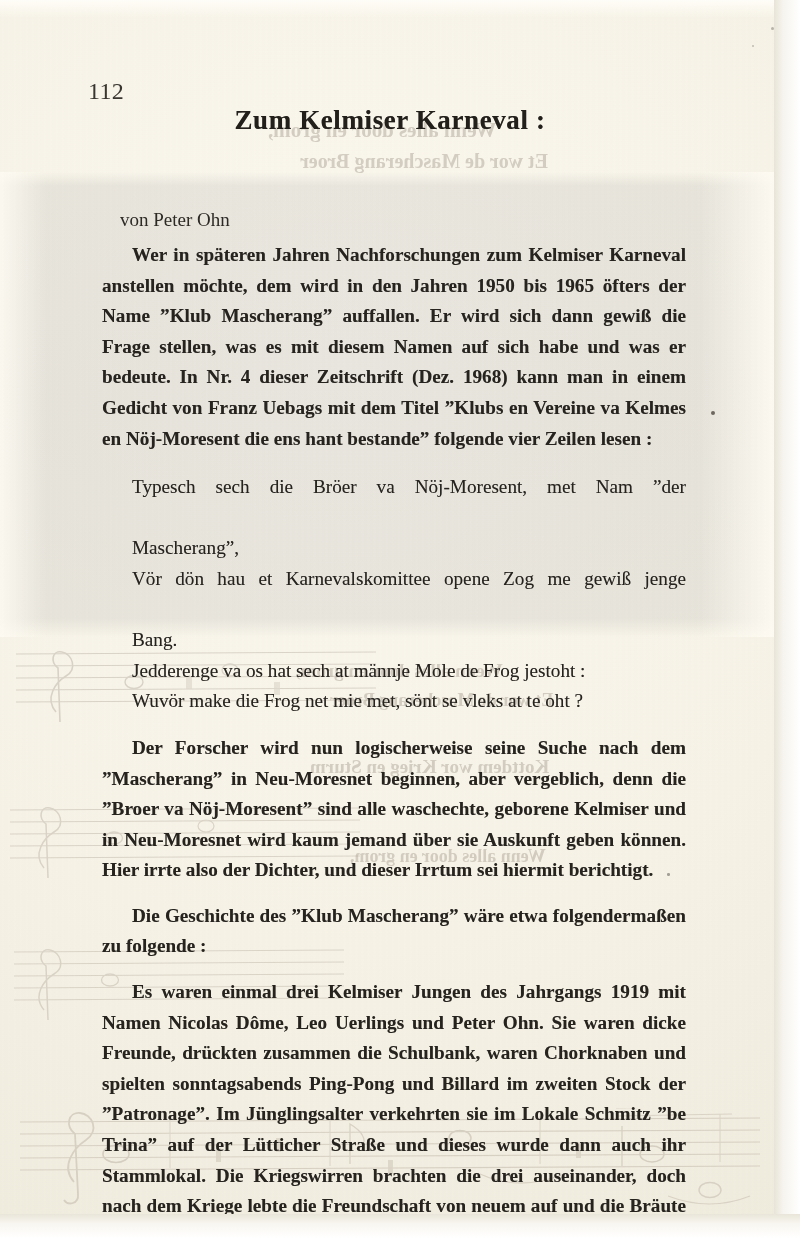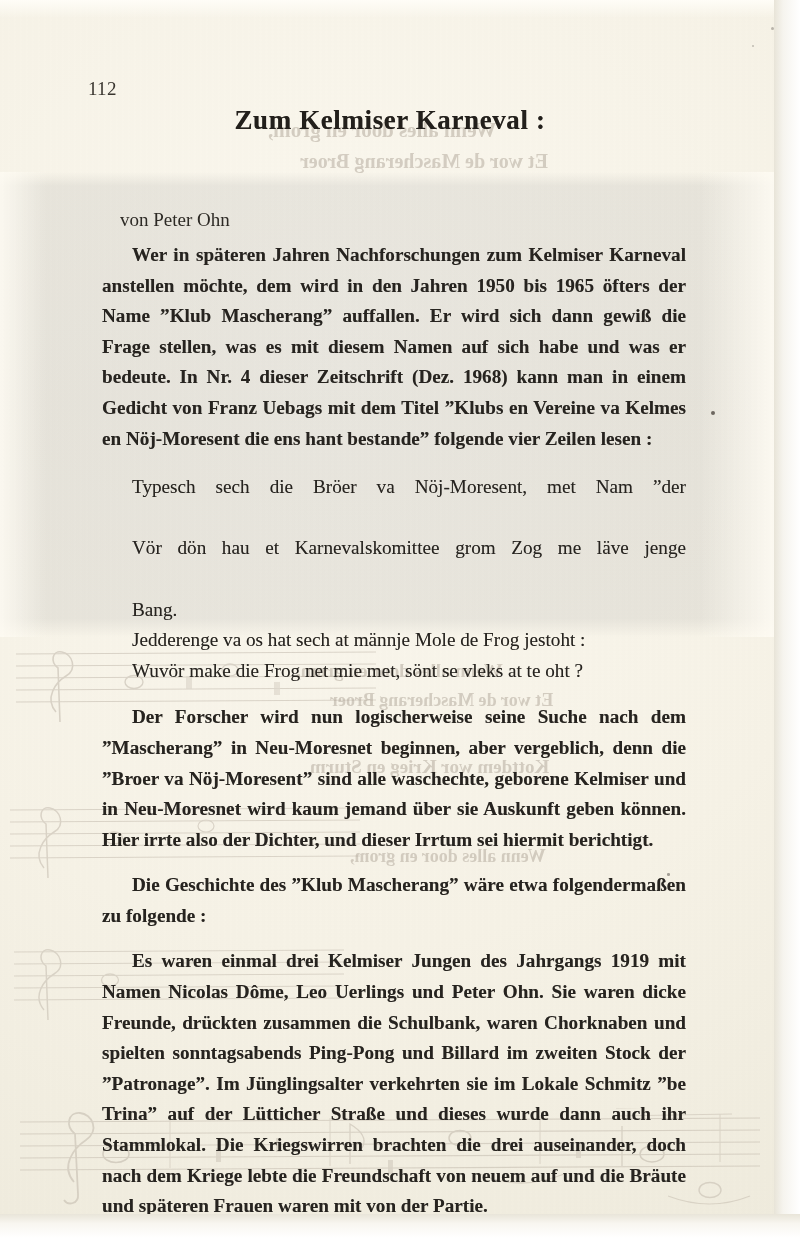--- a/index.html
+++ b/index.html
@@ -101,21 +101,21 @@
     pointer-events: none;
     opacity: 0.38;
     filter: blur(0.5px);
   }
 
   
   .folio {
     position: absolute;
     left: 88px;
     top: 78px;
-    font-size: 19px;
+    font-size: 24px;
     color: #3a3630;
     letter-spacing: 0.3px;
   }
 
   
   .title-block {
     position: absolute;
     left: 100px;
     top: 100px;
     width: 580px;
@@ -314,21 +314,22 @@
   </div>
 
   <div class="byline">von Peter Ohn</div>
 
   <div class="body">
 
     <p class="para indent-first">Wer in späteren Jahren Nachforschungen  zum Kelmiser Karneval anstellen möchte, dem wird in den Jahren 1950 bis 1965 öfters der Name ”Klub Mascherang” auffallen. Er wird sich dann gewiß die Frage stellen, was es mit diesem Namen auf sich habe und was er bedeute. In Nr. 4 dieser Zeitschrift (Dez. 1968) kann man in einem Gedicht von Franz Uebags mit dem Titel ”Klubs en Vereine va Kelmes en Nöj-Moresent die ens hant bestande” folgende vier Zeilen lesen :</p>
 
     <div class="poem">
       <div class="poem-line stretch">Typesch sech die Bröer va Nöj-Moresent, met Nam ”der</div>
-      <div class="poem-line stretch">Vör dön hau et Karnevalskomittee grom Zog me läve jenge</div>
+      <div class="poem-line">Mascherang”,</div>
+      <div class="poem-line stretch">Vör dön hau et Karnevalskomittee opene Zog me gewiß jenge</div>
       <div class="poem-line">Bang.</div>
       <div class="poem-line">Jedderenge va os hat sech at männje Mole de Frog jestoht :</div>
       <div class="poem-line">Wuvör make die Frog net mie met, sönt se vleks at te oht ?</div>
     </div>
 
     <p class="para indent-first">Der Forscher wird nun logischerweise seine Suche nach dem ”Mascherang” in Neu-Moresnet beginnen, aber vergeblich, denn die ”Broer va Nöj-Moresent” sind alle waschechte, geborene Kelmiser und in Neu-Moresnet wird kaum jemand über sie Auskunft geben können. Hier irrte also der Dichter, und dieser Irrtum sei hiermit berichtigt.</p>
 
     <div class="gap-sm"></div>
 
     <p class="para indent-first">Die Geschichte des ”Klub Mascherang” wäre etwa folgendermaßen zu folgende :</p>

